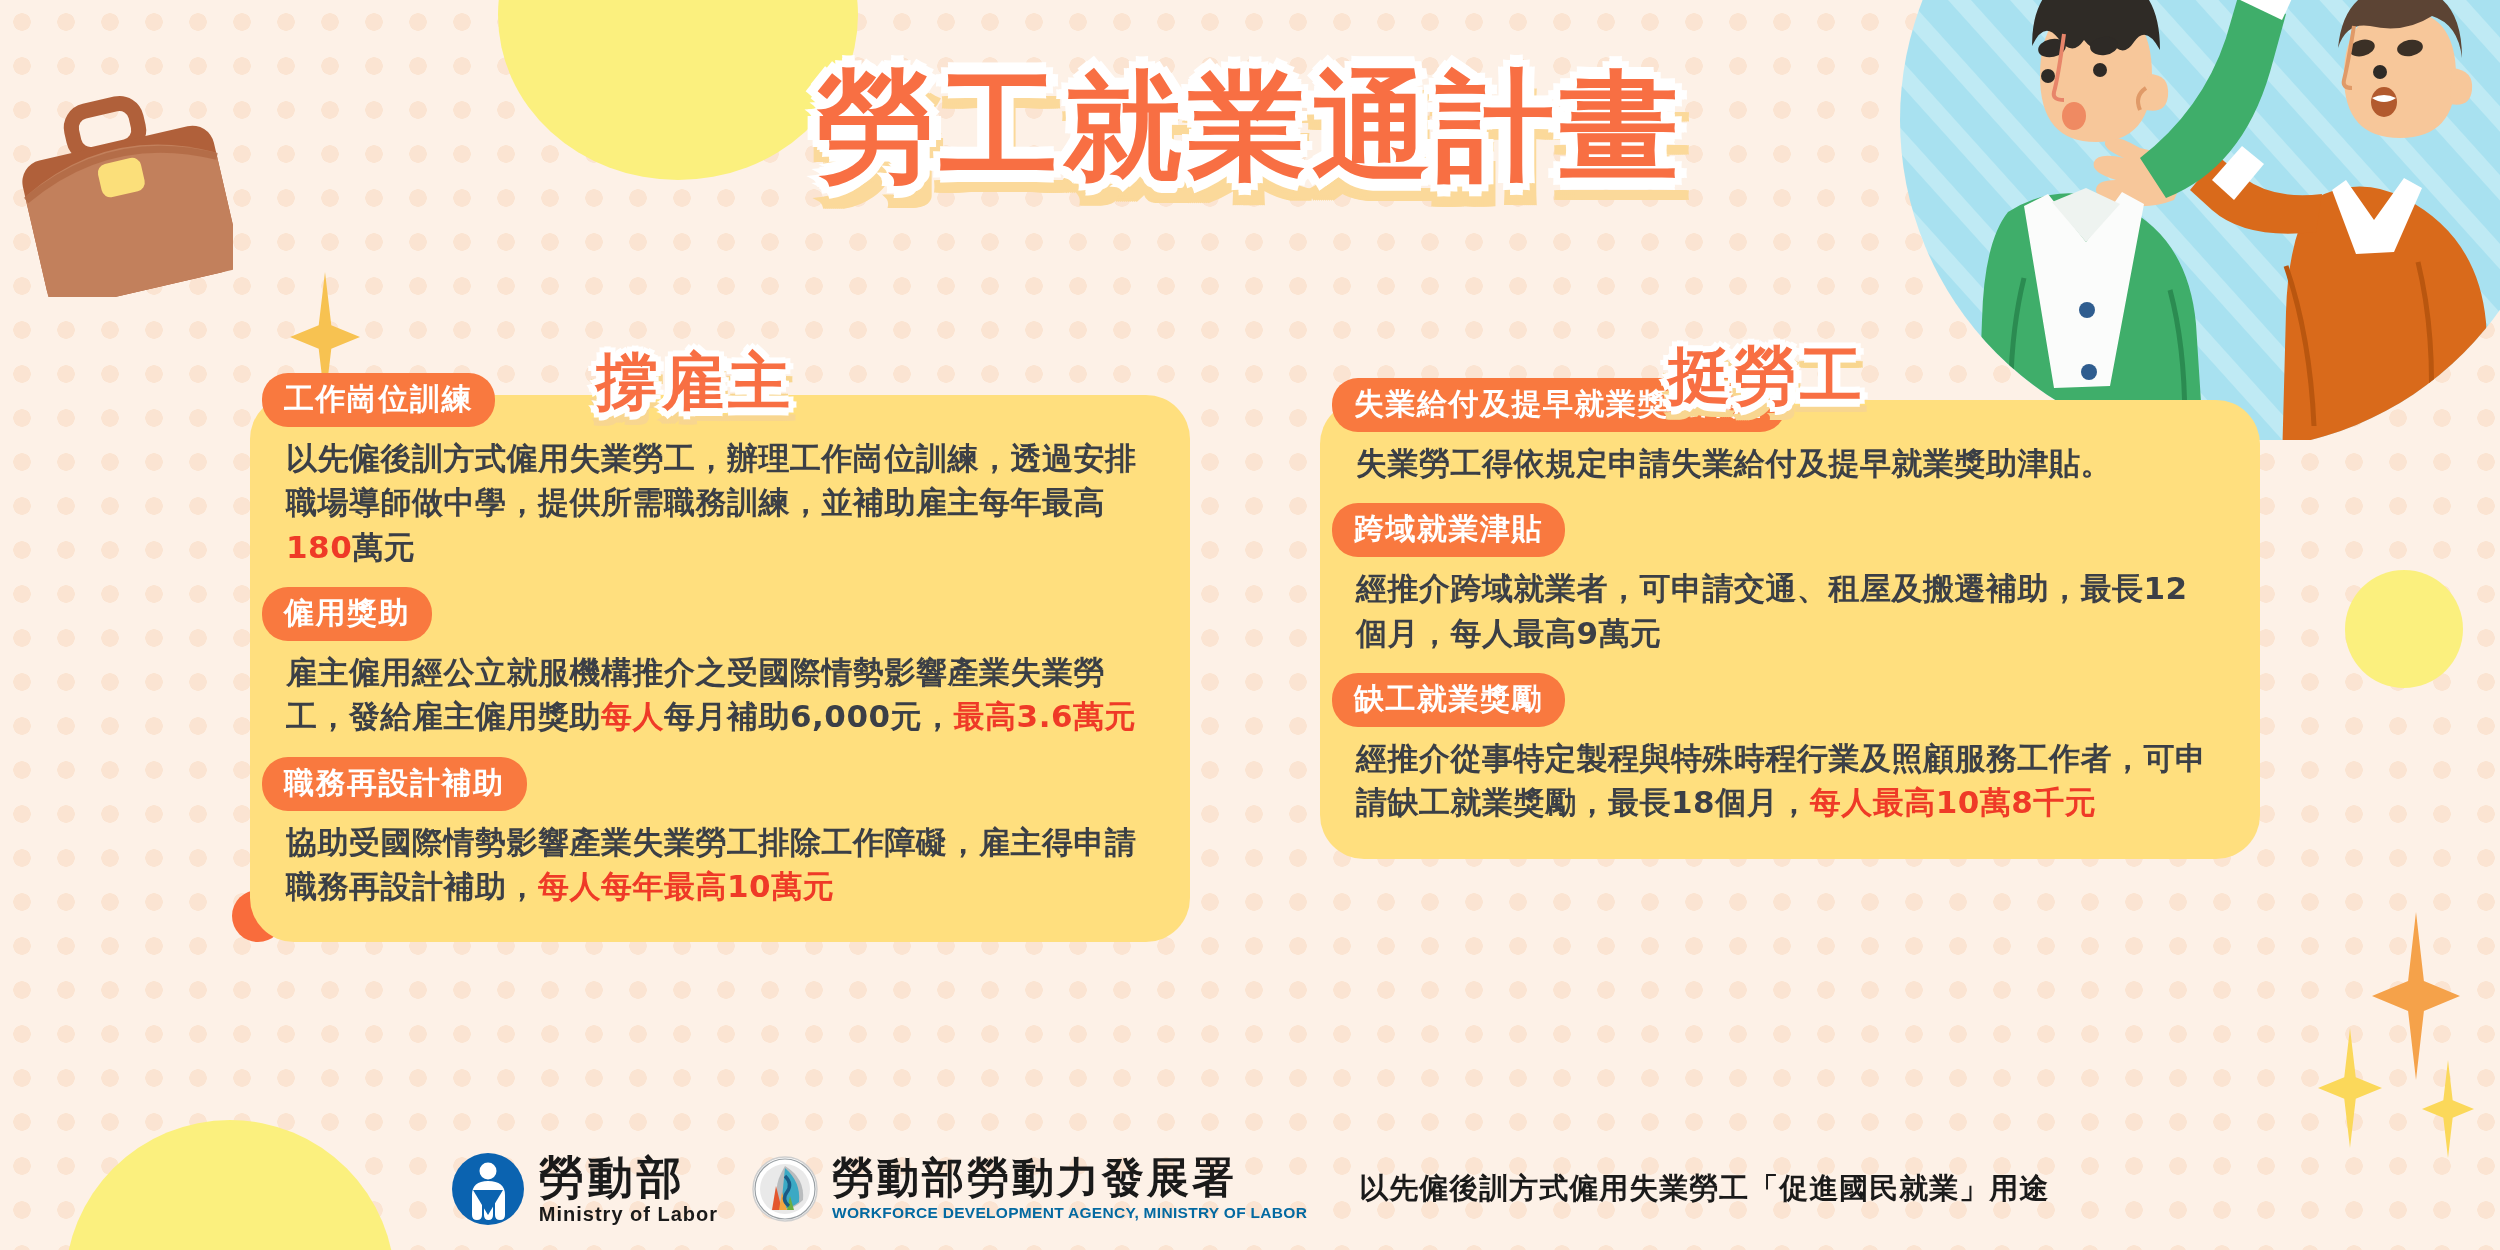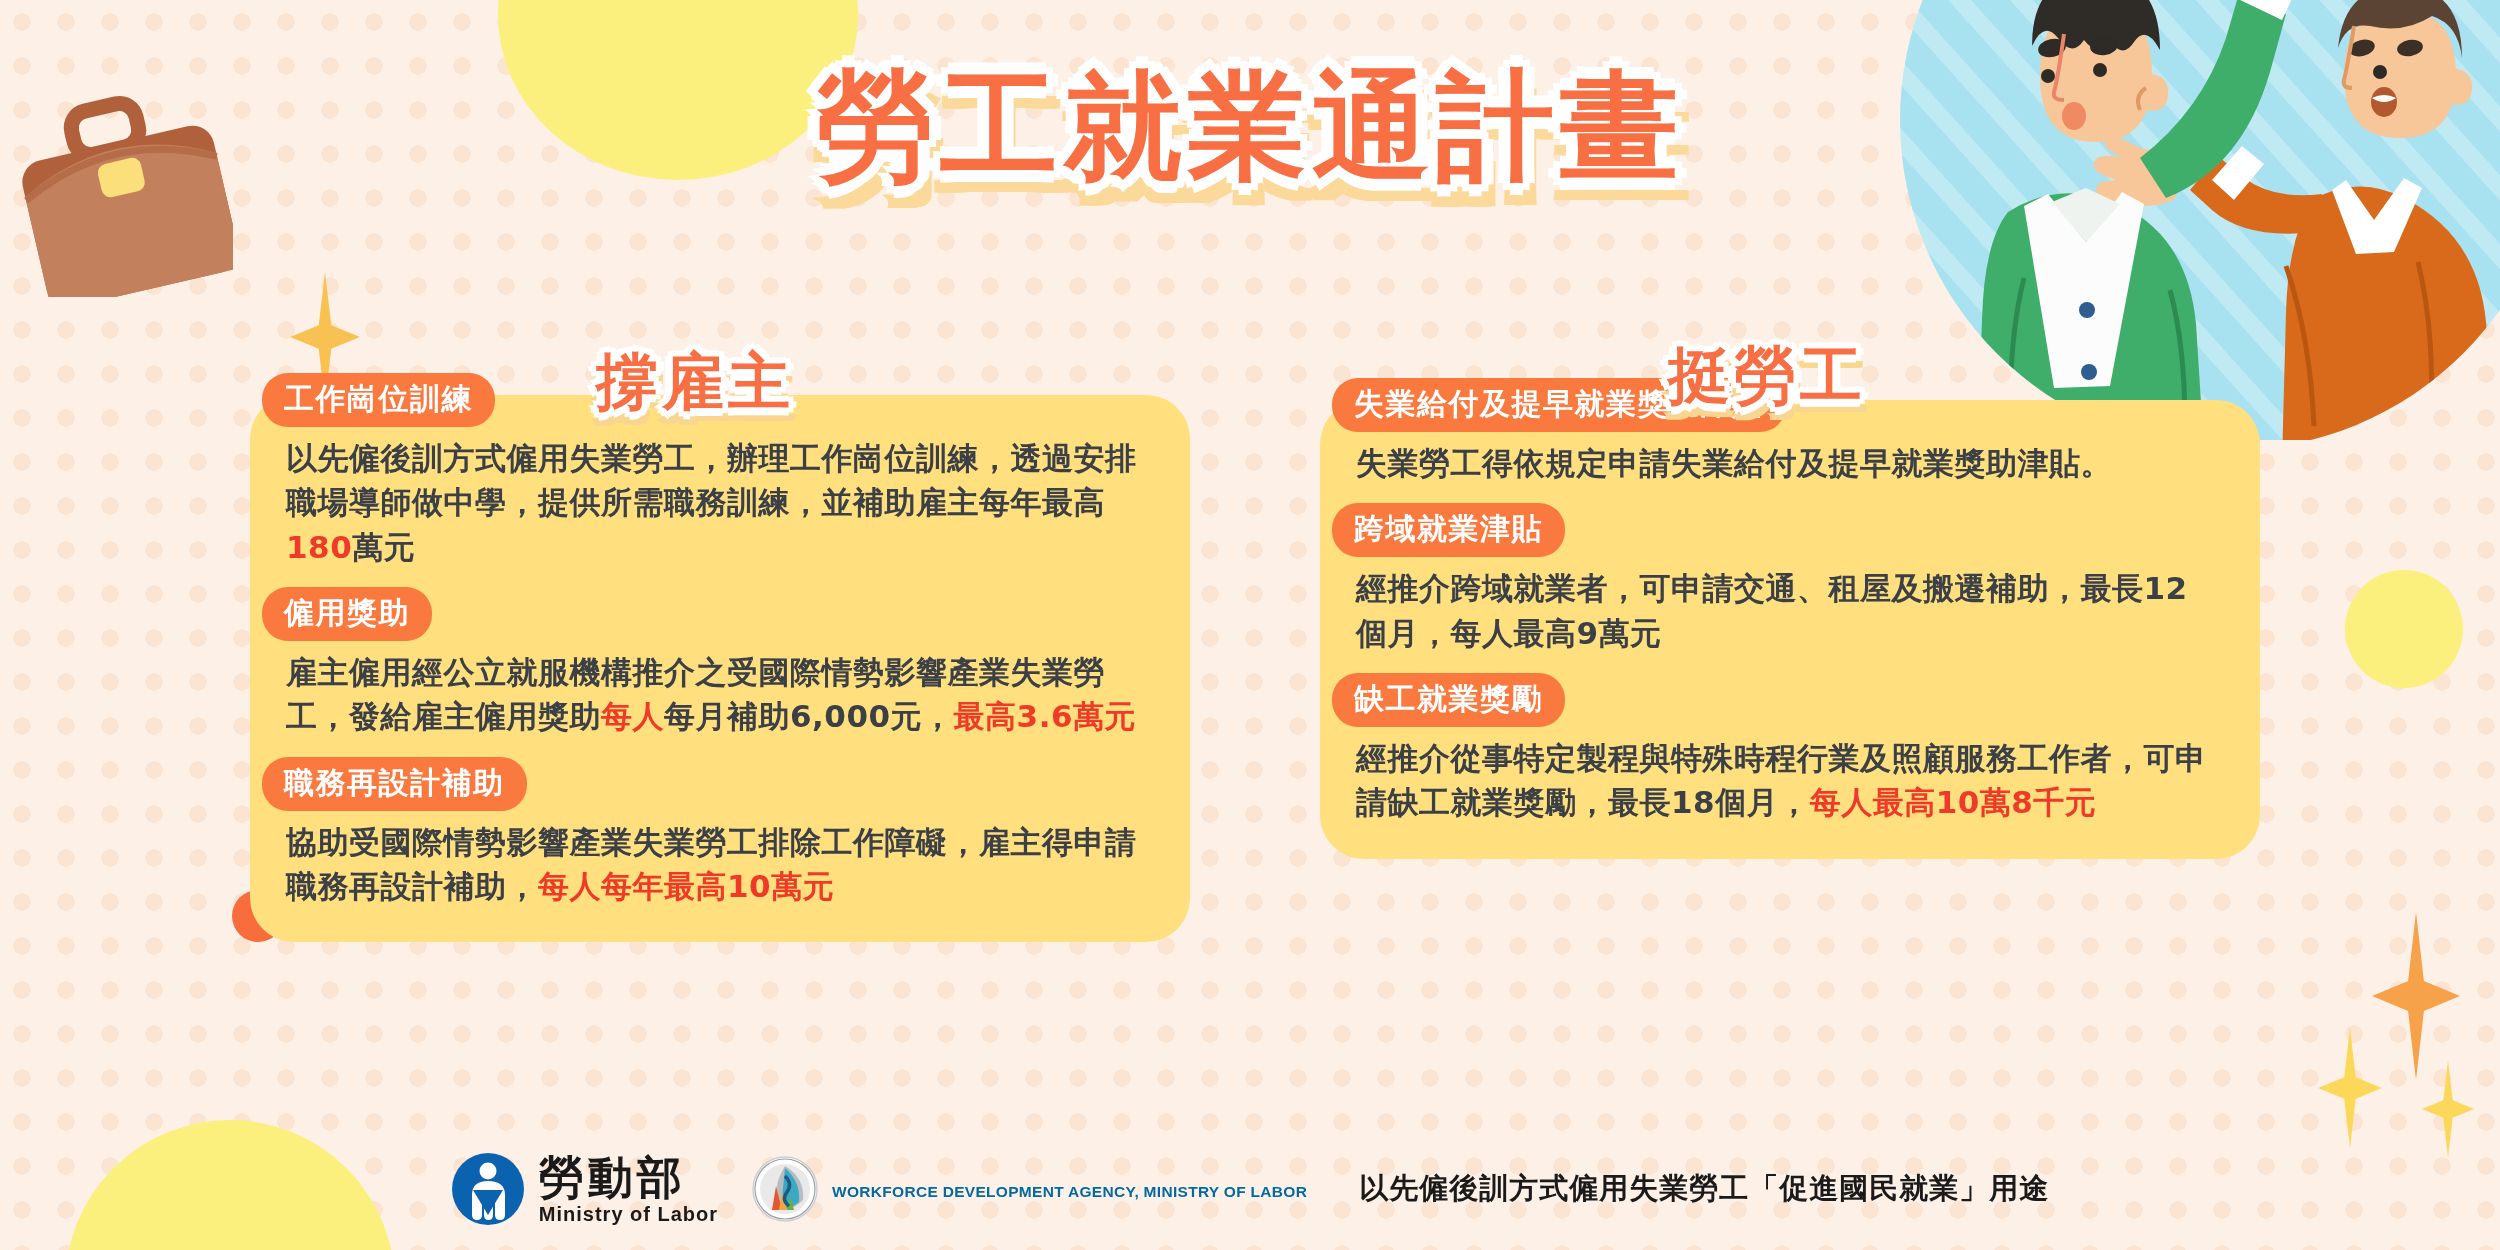--- a/index.html
+++ b/index.html
@@ -330,20 +330,21 @@
         <circle cx="33" cy="33" r="25" fill="#e9e9e9"></circle>
         <path d="M33 10 q20 12 18 34 q-10 10 -20 10 q-14 -18 2 -44 Z" fill="#b9bcbe"></path>
         <path d="M33 12 q16 14 14 34 q-10 8 -18 6 Z" fill="#3ba9c4"></path>
         <path d="M20 54 l4 -24 l6 24 Z" fill="#e4572e"></path>
         <path d="M27 54 l3 -18 l5 18 Z" fill="#f2a541"></path>
         <path d="M35 54 l3 -14 l4 14 Z" fill="#6cae3f"></path>
         <path d="M33 20 q8 8 2 16 q-6 8 2 14" fill="none" stroke="#1a5a84" stroke-width="3.4"></path>
         <circle cx="33" cy="33" r="30" fill="none" stroke="#9aa0a4" stroke-width="1.2"></circle>
       </svg>
       <div class="wda-text">
+        <div class="wda-cn">勞動部勞動力發展署</div>
         <div class="wda-en">WORKFORCE DEVELOPMENT AGENCY, MINISTRY OF LABOR</div>
       </div>
     </div>
 
     <div class="footer-note">以先僱後訓方式僱用失業勞工「促進國民就業」用途</div>
   </div>
 
 </div>
 
 </body></html>

